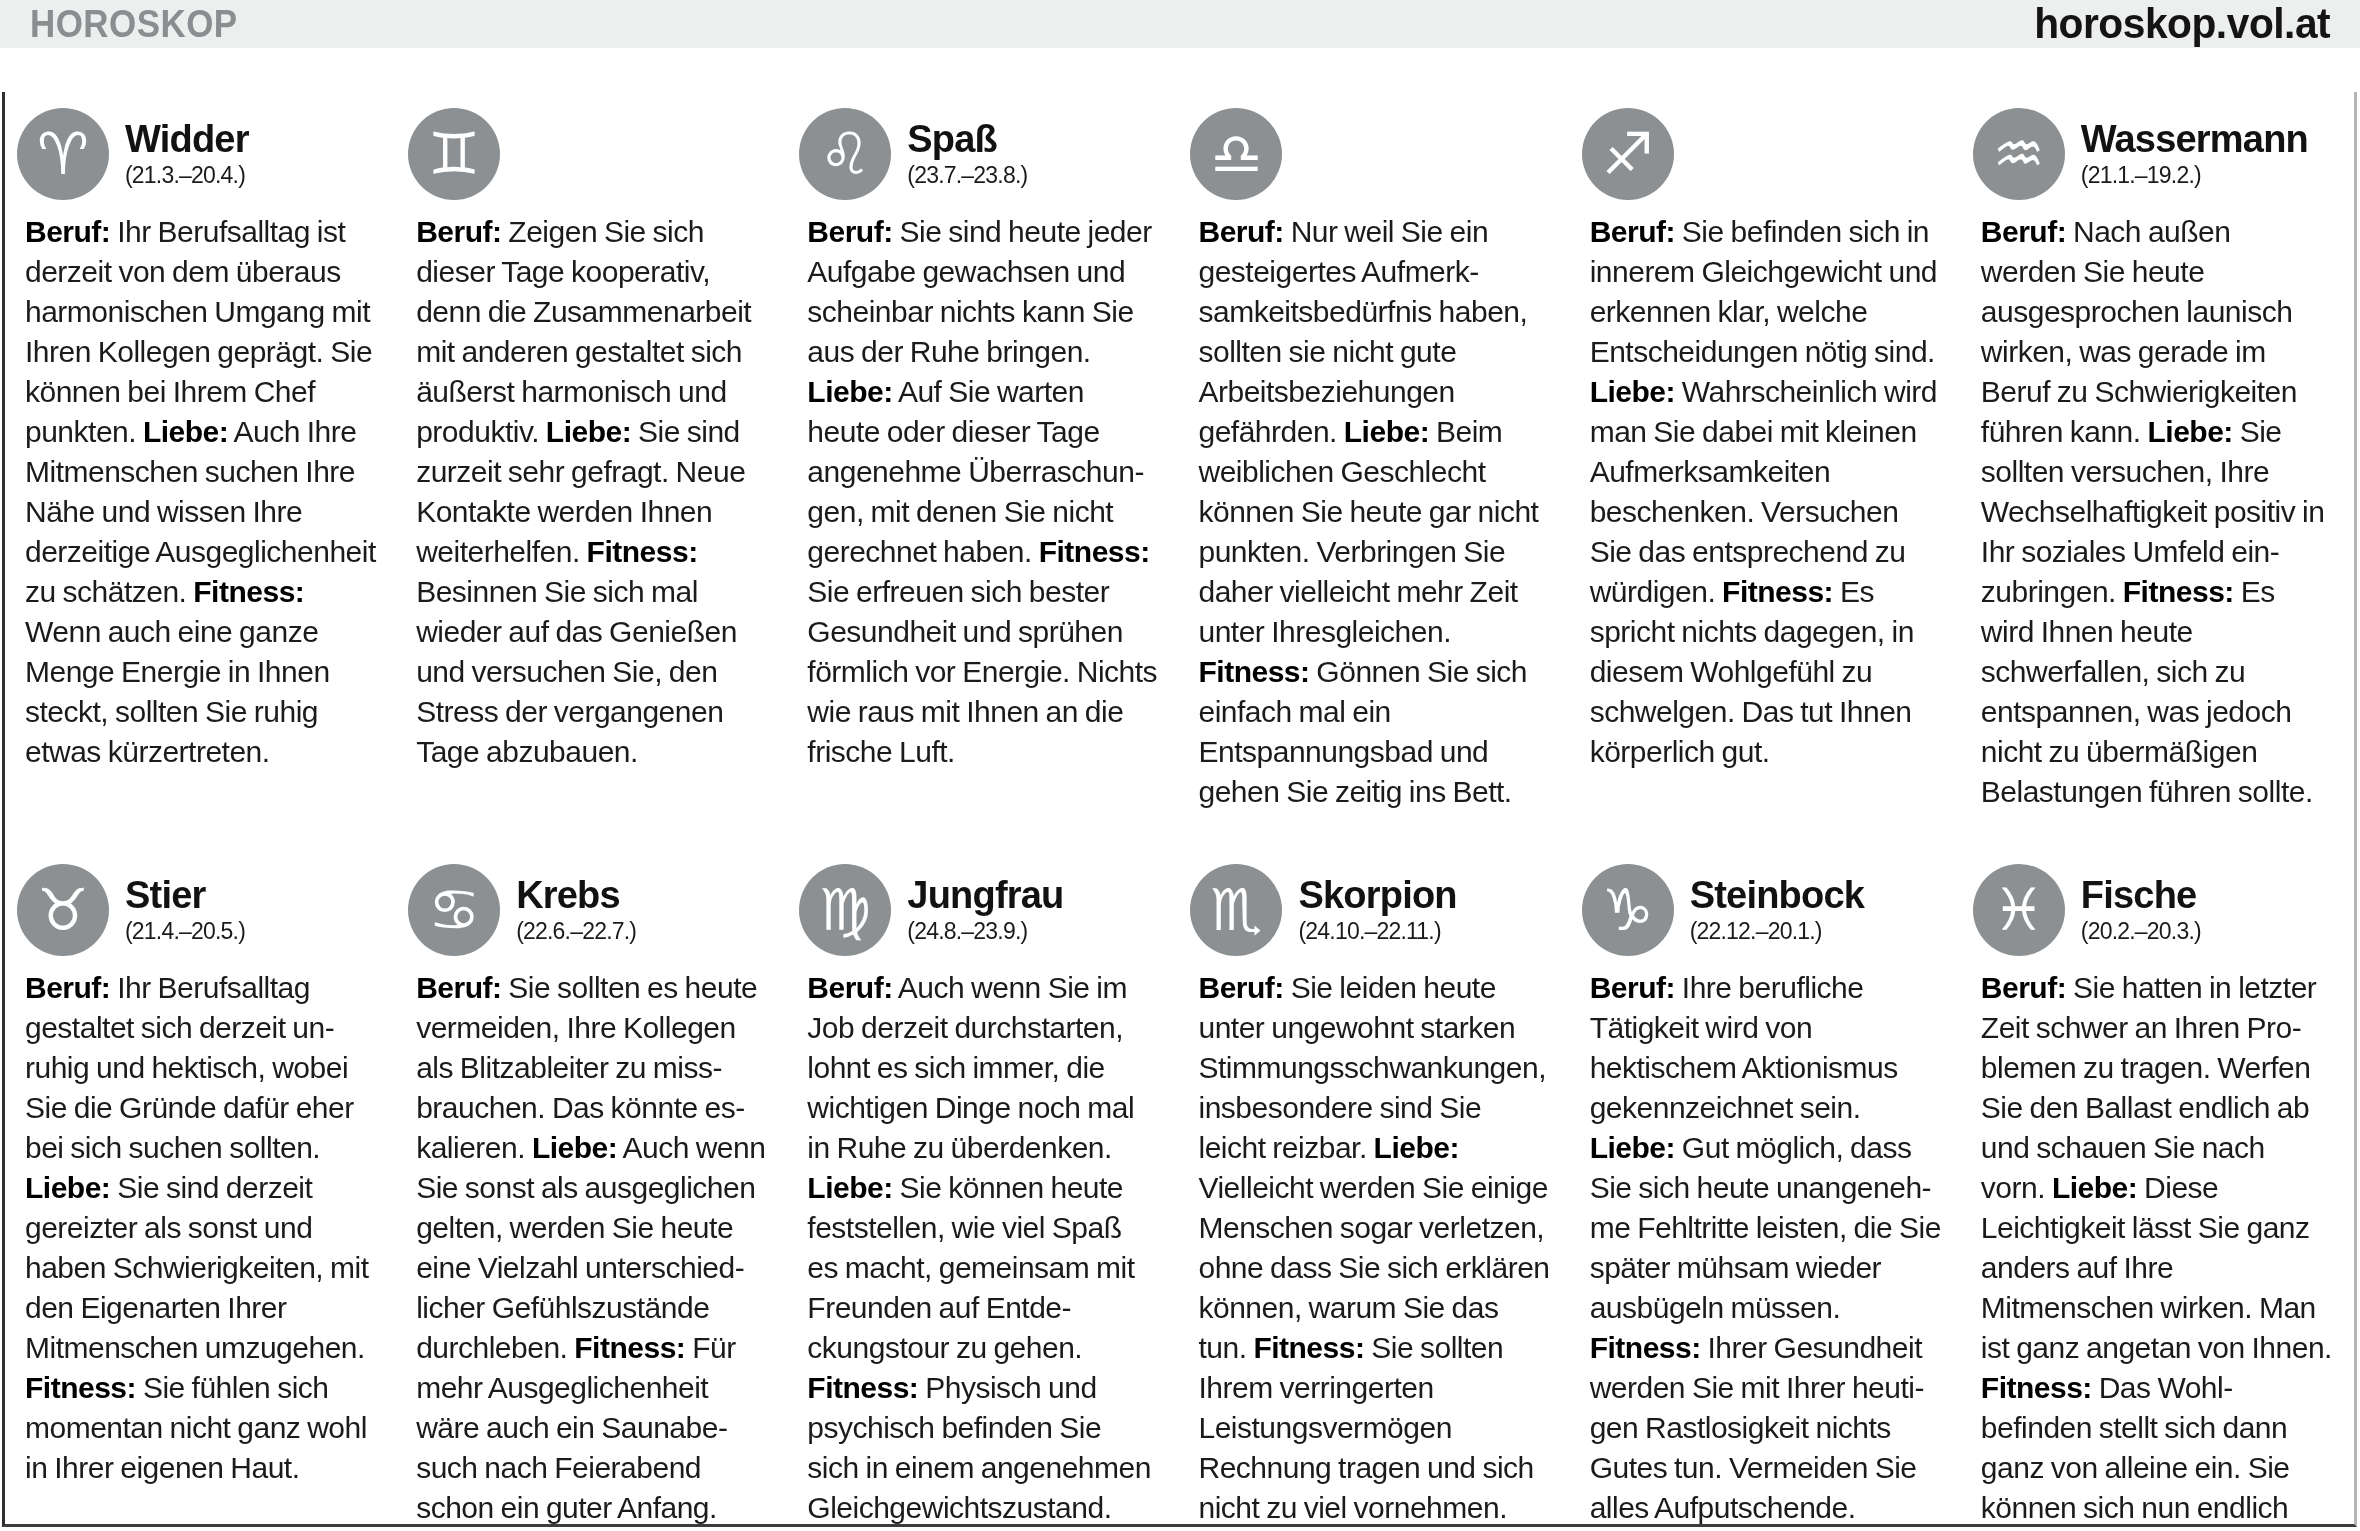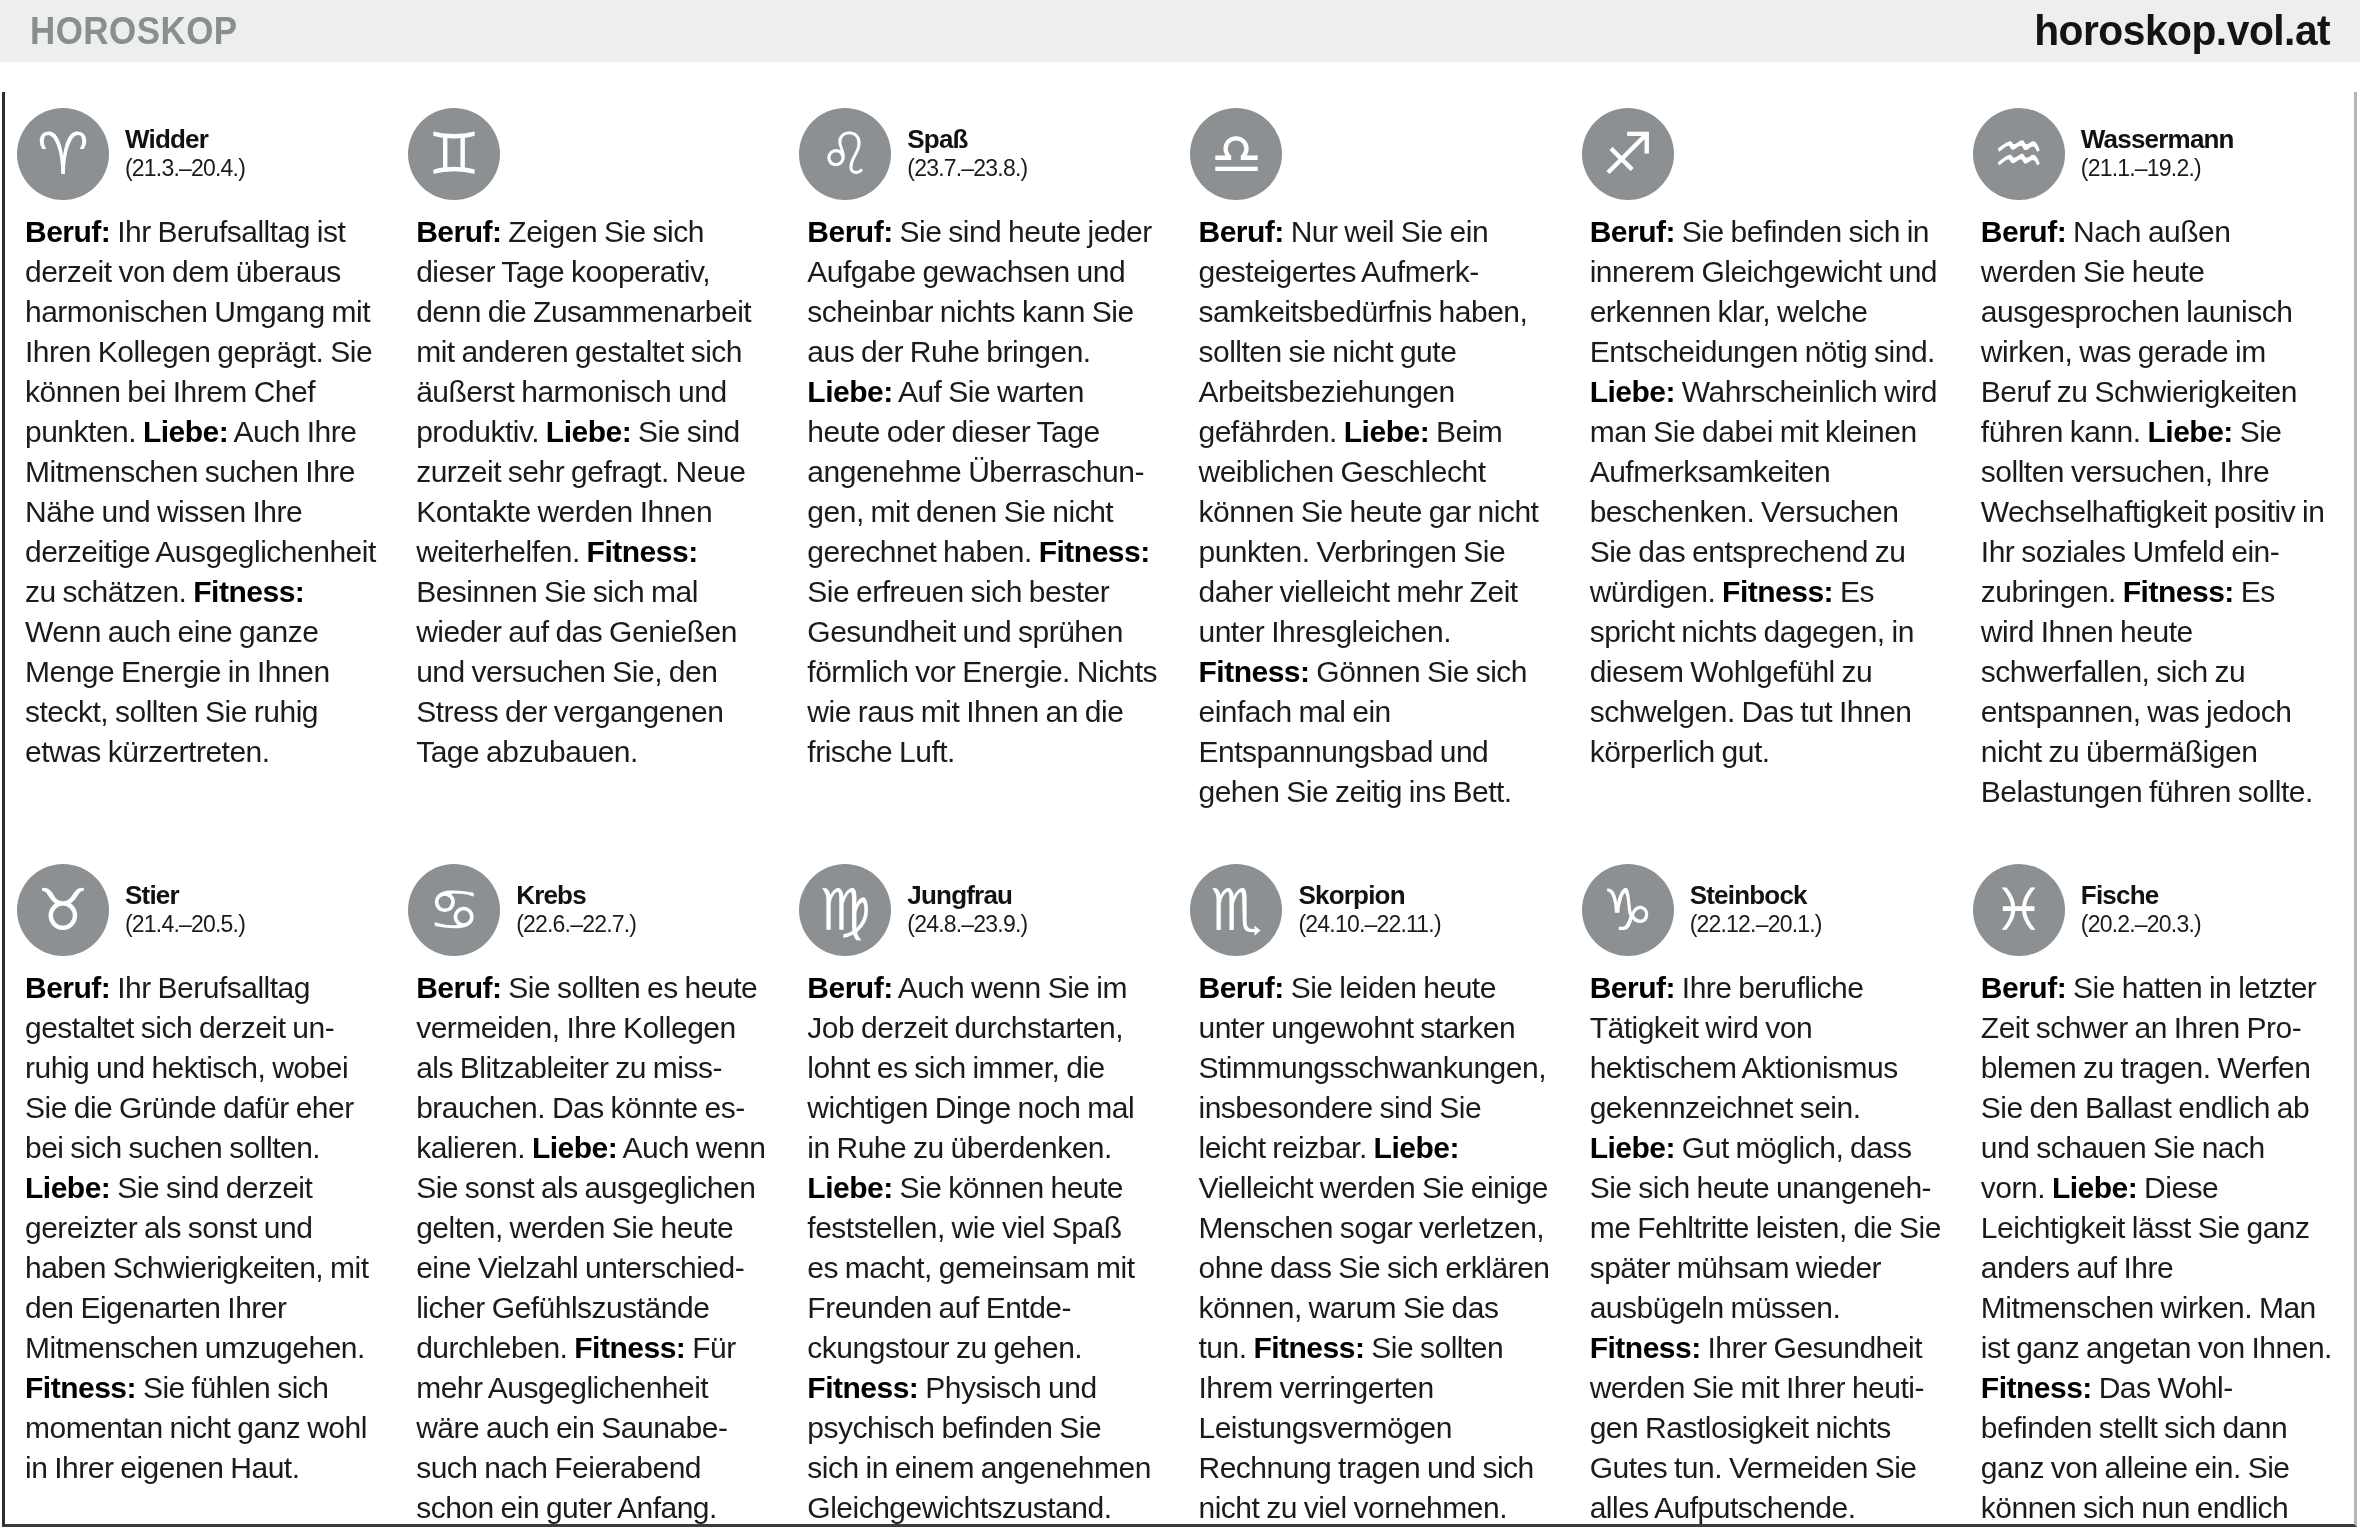--- a/index.html
+++ b/index.html
@@ -3,21 +3,21 @@
 <meta charset="utf-8">
 <style>
   html,body{margin:0;padding:0;}
   body{
     width:2360px;height:1531px;overflow:hidden;background:#ffffff;
     font-family:"Liberation Sans","DejaVu Sans",sans-serif;
     -webkit-font-smoothing:antialiased;
   }
   
   .topbar{
-    height:62px;background:#edefee;
+    height:48px;background:#edefee;
     display:flex;justify-content:space-between;align-items:center;
     padding:0 30px;box-sizing:border-box;
   }
   .page-title{
     font-weight:bold;font-size:38px;color:#8a8e91;
     transform:scaleX(.92);transform-origin:left center;
     letter-spacing:0.5px;
   }
   .site-url{
     font-weight:bold;font-size:42px;color:#141414;
@@ -45,21 +45,21 @@
   .sign-icon{
     width:92px;height:92px;border-radius:50%;
     background:#8c9092;color:#ffffff;
     display:flex;align-items:center;justify-content:center;
     font-family:"DejaVu Sans",sans-serif;
     font-size:58px;line-height:1;flex:0 0 auto;
     user-select:none;
   }
   .sign-title-block{min-width:0;}
   .sign-name{
-    font-weight:bold;font-size:26px;color:#121212;line-height:1.15;
+    font-weight:bold;font-size:38px;color:#121212;line-height:1.15;
     letter-spacing:-0.8px;white-space:nowrap;
   }
   .sign-dates{
     font-size:23px;color:#1a1a1a;line-height:1.2;
     letter-spacing:-0.8px;white-space:nowrap;
   }
   .sign-body{
     margin:8px;
     font-size:30px;line-height:40px;color:#1b1b1b;
     letter-spacing:-0.5px;word-spacing:-1px;

